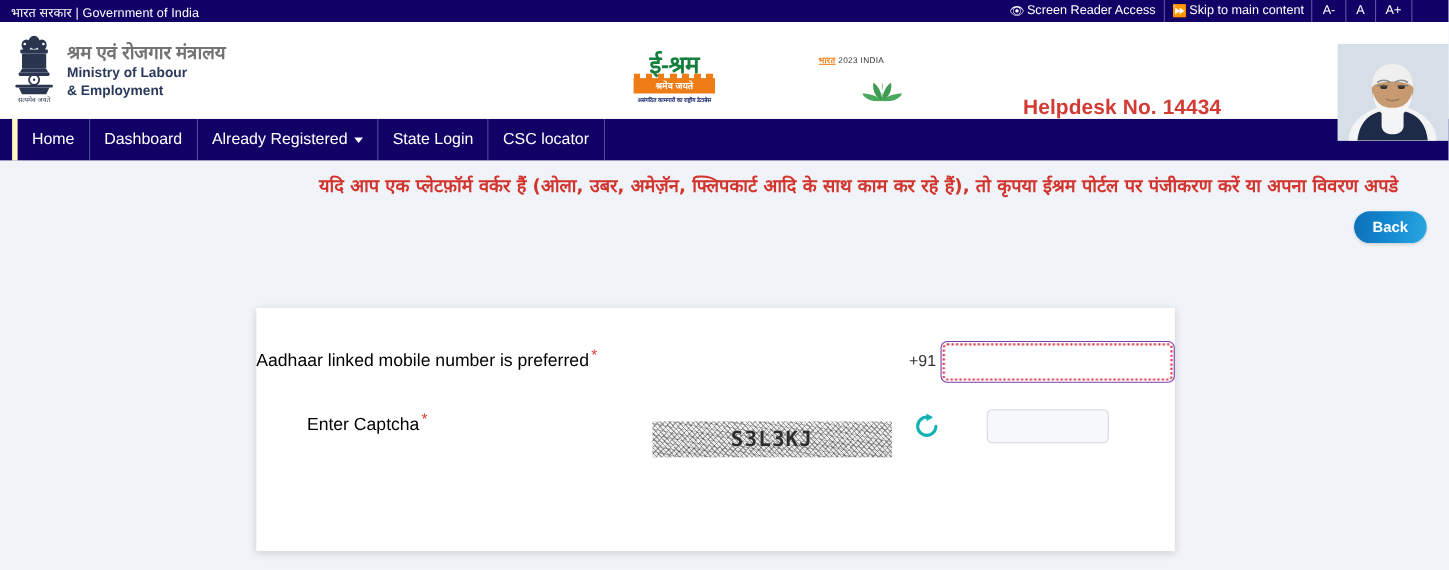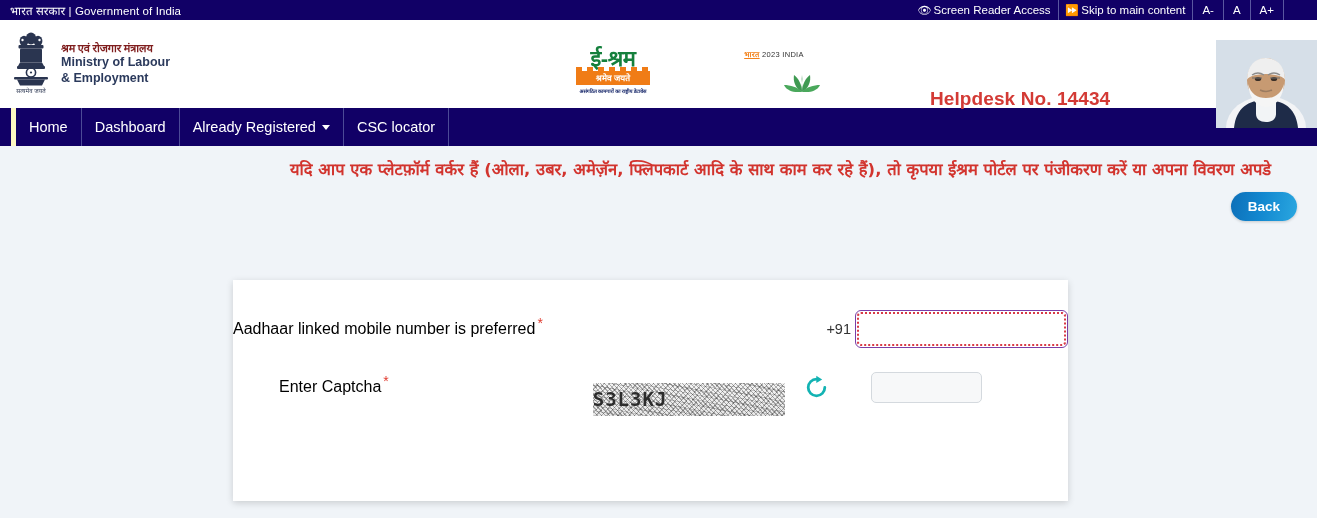--- a/index.html
+++ b/index.html
@@ -49,21 +49,21 @@
     display: flex;
     align-items: center;
   }
   .ministry {
     display: flex; align-items: center;
     padding-left: 8px;
     gap: 7px;
   }
   .emblem { width: 46px; height: 66px; flex: none; }
   .ministry-text { line-height: 1.25; color: #1a2744; }
-  .m-hi { font-size: 11px; font-weight: 700; color: #7f1d1d; letter-spacing: -.1px; font-family: Liberation Serif, serif; }
+  .m-hi { font-size: 17px; font-weight: 700; color: #737373; letter-spacing: -.1px; }
   .m-en { font-size: 12.5px; font-weight: 700; color: #2b3a5c; }
 
   .eshram-logo {
     position: absolute; left: 576px; top: 28px;
     width: 74px;
   }
   .es-top {
     background: #ffffff; text-align: center;
     font-size: 22px; font-weight: 700; color: #15803d;
     line-height: 1; letter-spacing: -.5px;
@@ -195,30 +195,30 @@
   .mobile-input {
     width: 100%; height: 38px;
     border: 1px solid #7a3ea8; border-radius: 6px;
     outline: 2px dotted #d83a46; outline-offset: -4px;
     padding: 0 8px; font-size: 14px;
     font-family: "Liberation Sans", sans-serif;
     background: #ffffff; color: #222222;
   }
 
   .captcha-box {
-    width: 192px; height: 33px; margin-left: 204px;
+    width: 218px; height: 33px; margin-left: 204px;
     border-radius: 2px; position: relative; overflow: hidden;
     background-color: #eeeeee;
     background-image:
       repeating-linear-gradient(47deg, rgba(0,0,0,.30) 0 1px, transparent 1px 3px),
       repeating-linear-gradient(133deg, rgba(0,0,0,.26) 0 1px, transparent 1px 4px),
       repeating-linear-gradient(11deg, rgba(0,0,0,.18) 0 1px, transparent 1px 5px),
       radial-gradient(circle at 20% 60%, rgba(0,0,0,.18) 0 1px, transparent 1px),
       linear-gradient(#f3f3f3,#e7e7e7);
-    display: flex; align-items: center;  margin-top: 24px;
+    display: flex; align-items: center; justify-content: center; margin-top: 24px;
   }
   .captcha-text {
     font-family: "DejaVu Sans Mono", monospace;
     font-size: 19px; font-weight: 700; color: #2c2c2c;
     letter-spacing: 1px;
     text-shadow: 0 0 1px rgba(255,255,255,.9);
     position: relative; z-index: 2;
   }
   .refresh-btn {
     margin-left: 18px; width: 28px; height: 28px;
@@ -334,20 +334,23 @@
     <span>Home</span>
   </div>
   <div class="nav-item">
     <span>Dashboard</span>
   </div>
   <div class="nav-item">
     <span>Already Registered</span>
     <span class="caret"></span>
   </div>
   <div class="nav-item">
+    <span>State Login</span>
+  </div>
+  <div class="nav-item">
     <span>CSC locator</span>
   </div>
 </div>
 
 <div class="marquee-wrap">
   <div class="marquee-text">यदि आप एक प्लेटफ़ॉर्म वर्कर हैं (ओला, उबर, अमेज़ॅन, फ्लिपकार्ट आदि के साथ काम कर रहे हैं), तो कृपया ईश्रम पोर्टल पर पंजीकरण करें या अपना विवरण अपडे</div>
 </div>
 
 <div class="back-row">
   <button class="back-btn">Back</button>

